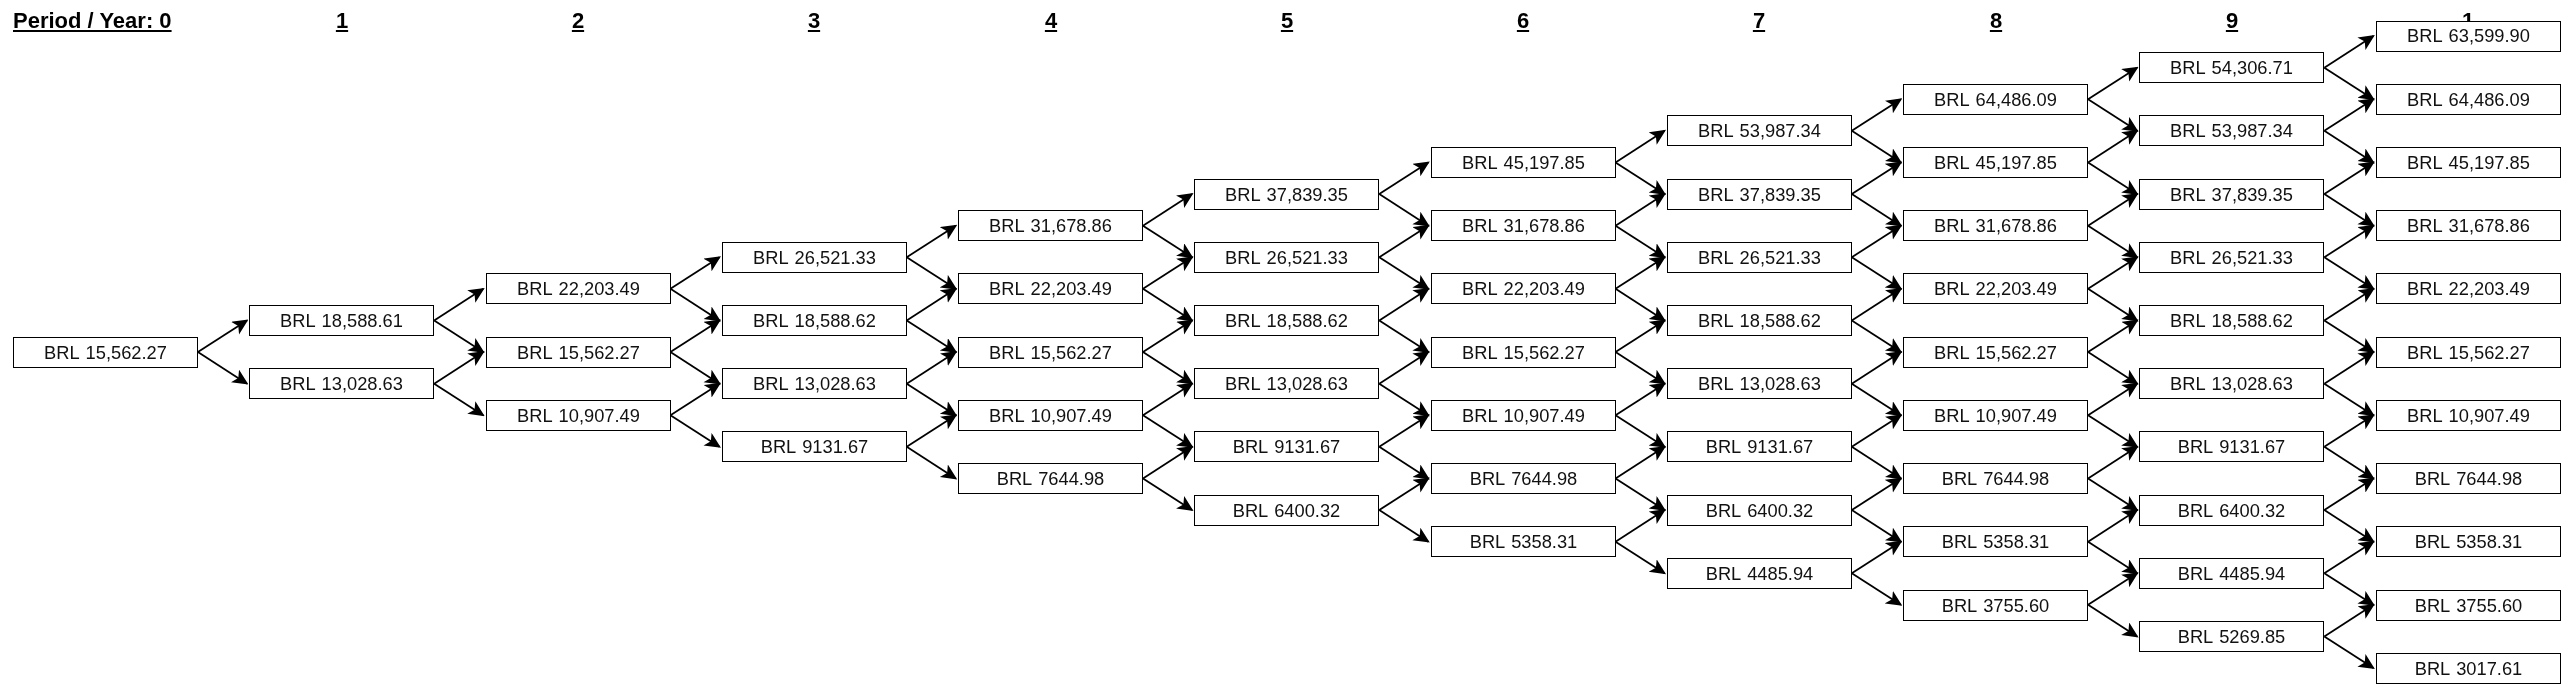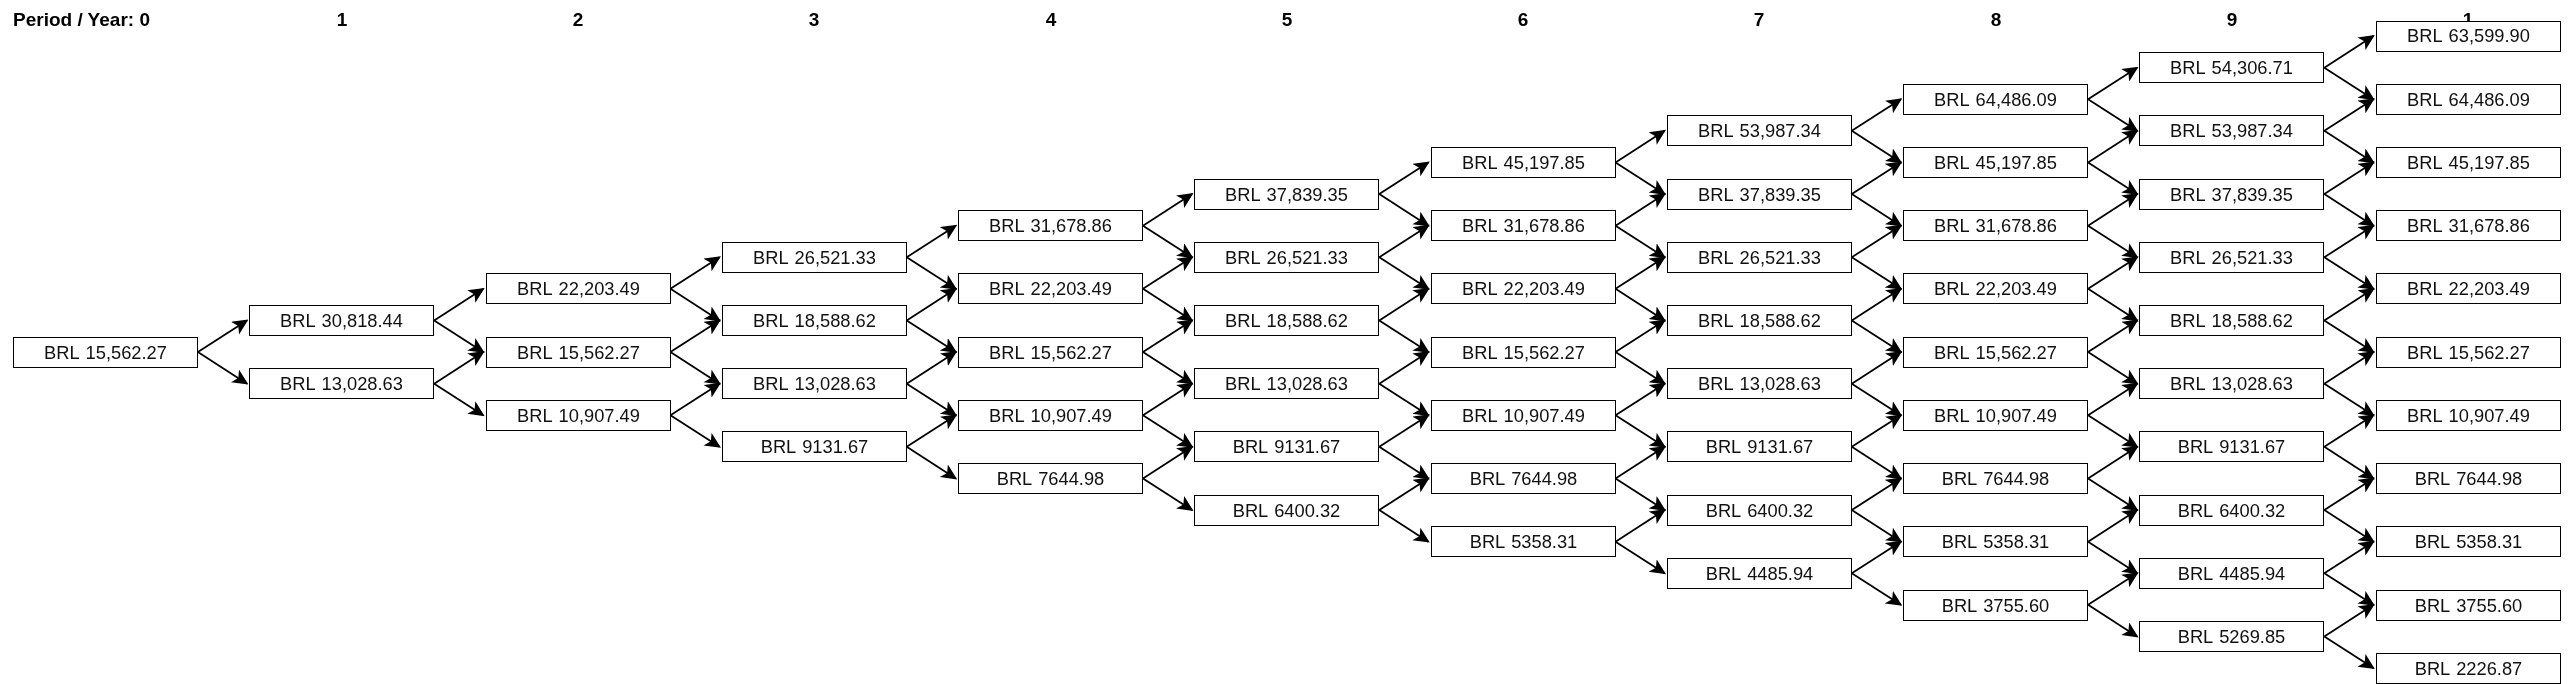--- a/index.html
+++ b/index.html
@@ -1,21 +1,21 @@
 <!DOCTYPE html>
 <html style="font-size:9.5px"><head>
 <meta charset="utf-8">
 <style>
   html,body{margin:0;padding:0;background:#ffffff;}
   body{font-family:"Liberation Sans", sans-serif;}
   #stage{position:relative;width:2576px;height:684px;background:#ffffff;overflow:hidden;}
   #svg-layer{position:absolute;left:0;top:0;width:2576px;height:684px;pointer-events:none;}
   .period-label{
-    position:absolute;font-size:19px;font-weight:bold;color:#000000;
-    white-space:nowrap;line-height:1;
+    position:absolute;font-size:22px;font-weight:bold;color:#000000;
+    white-space:nowrap;line-height:1;text-decoration:underline;
   }
   .period-label.num{transform:translateX(-50%);}
   .node{
     position:absolute;width:185px;height:31px;box-sizing:border-box;
     border:1.8px solid #000000;background:#ffffff;
     display:flex;align-items:center;justify-content:center;
     font-size:18.3px;color:#111111;white-space:nowrap;letter-spacing:0px;
   }
   .node .cur{padding-right:5.9px;}
 </style>
@@ -156,21 +156,21 @@
       <div class="period-label num" style="left: 2232px; top: 9.5px;">9</div>
       <div class="period-label num" style="left: 2468px; top: 9.5px;">1</div>
     </div>
   <div id="nodes">
       <div class="node" style="left: 13px; top: 337px;">
         <span class="cur">BRL</span>
         <span>15,562.27</span>
       </div>
       <div class="node" style="left: 249px; top: 305px;">
         <span class="cur">BRL</span>
-        <span>30,818.44</span>
+        <span>18,588.61</span>
       </div>
       <div class="node" style="left: 249px; top: 368px;">
         <span class="cur">BRL</span>
         <span>13,028.63</span>
       </div>
       <div class="node" style="left: 486px; top: 273px;">
         <span class="cur">BRL</span>
         <span>22,203.49</span>
       </div>
       <div class="node" style="left: 486px; top: 337px;">
@@ -412,17 +412,17 @@
       <div class="node" style="left: 2376px; top: 526px;">
         <span class="cur">BRL</span>
         <span>5358.31</span>
       </div>
       <div class="node" style="left: 2376px; top: 590px;">
         <span class="cur">BRL</span>
         <span>3755.60</span>
       </div>
       <div class="node" style="left: 2376px; top: 653px;">
         <span class="cur">BRL</span>
-        <span>2226.87</span>
+        <span>3017.61</span>
       </div>
     </div>
 </div>
 
 
 </body></html>

